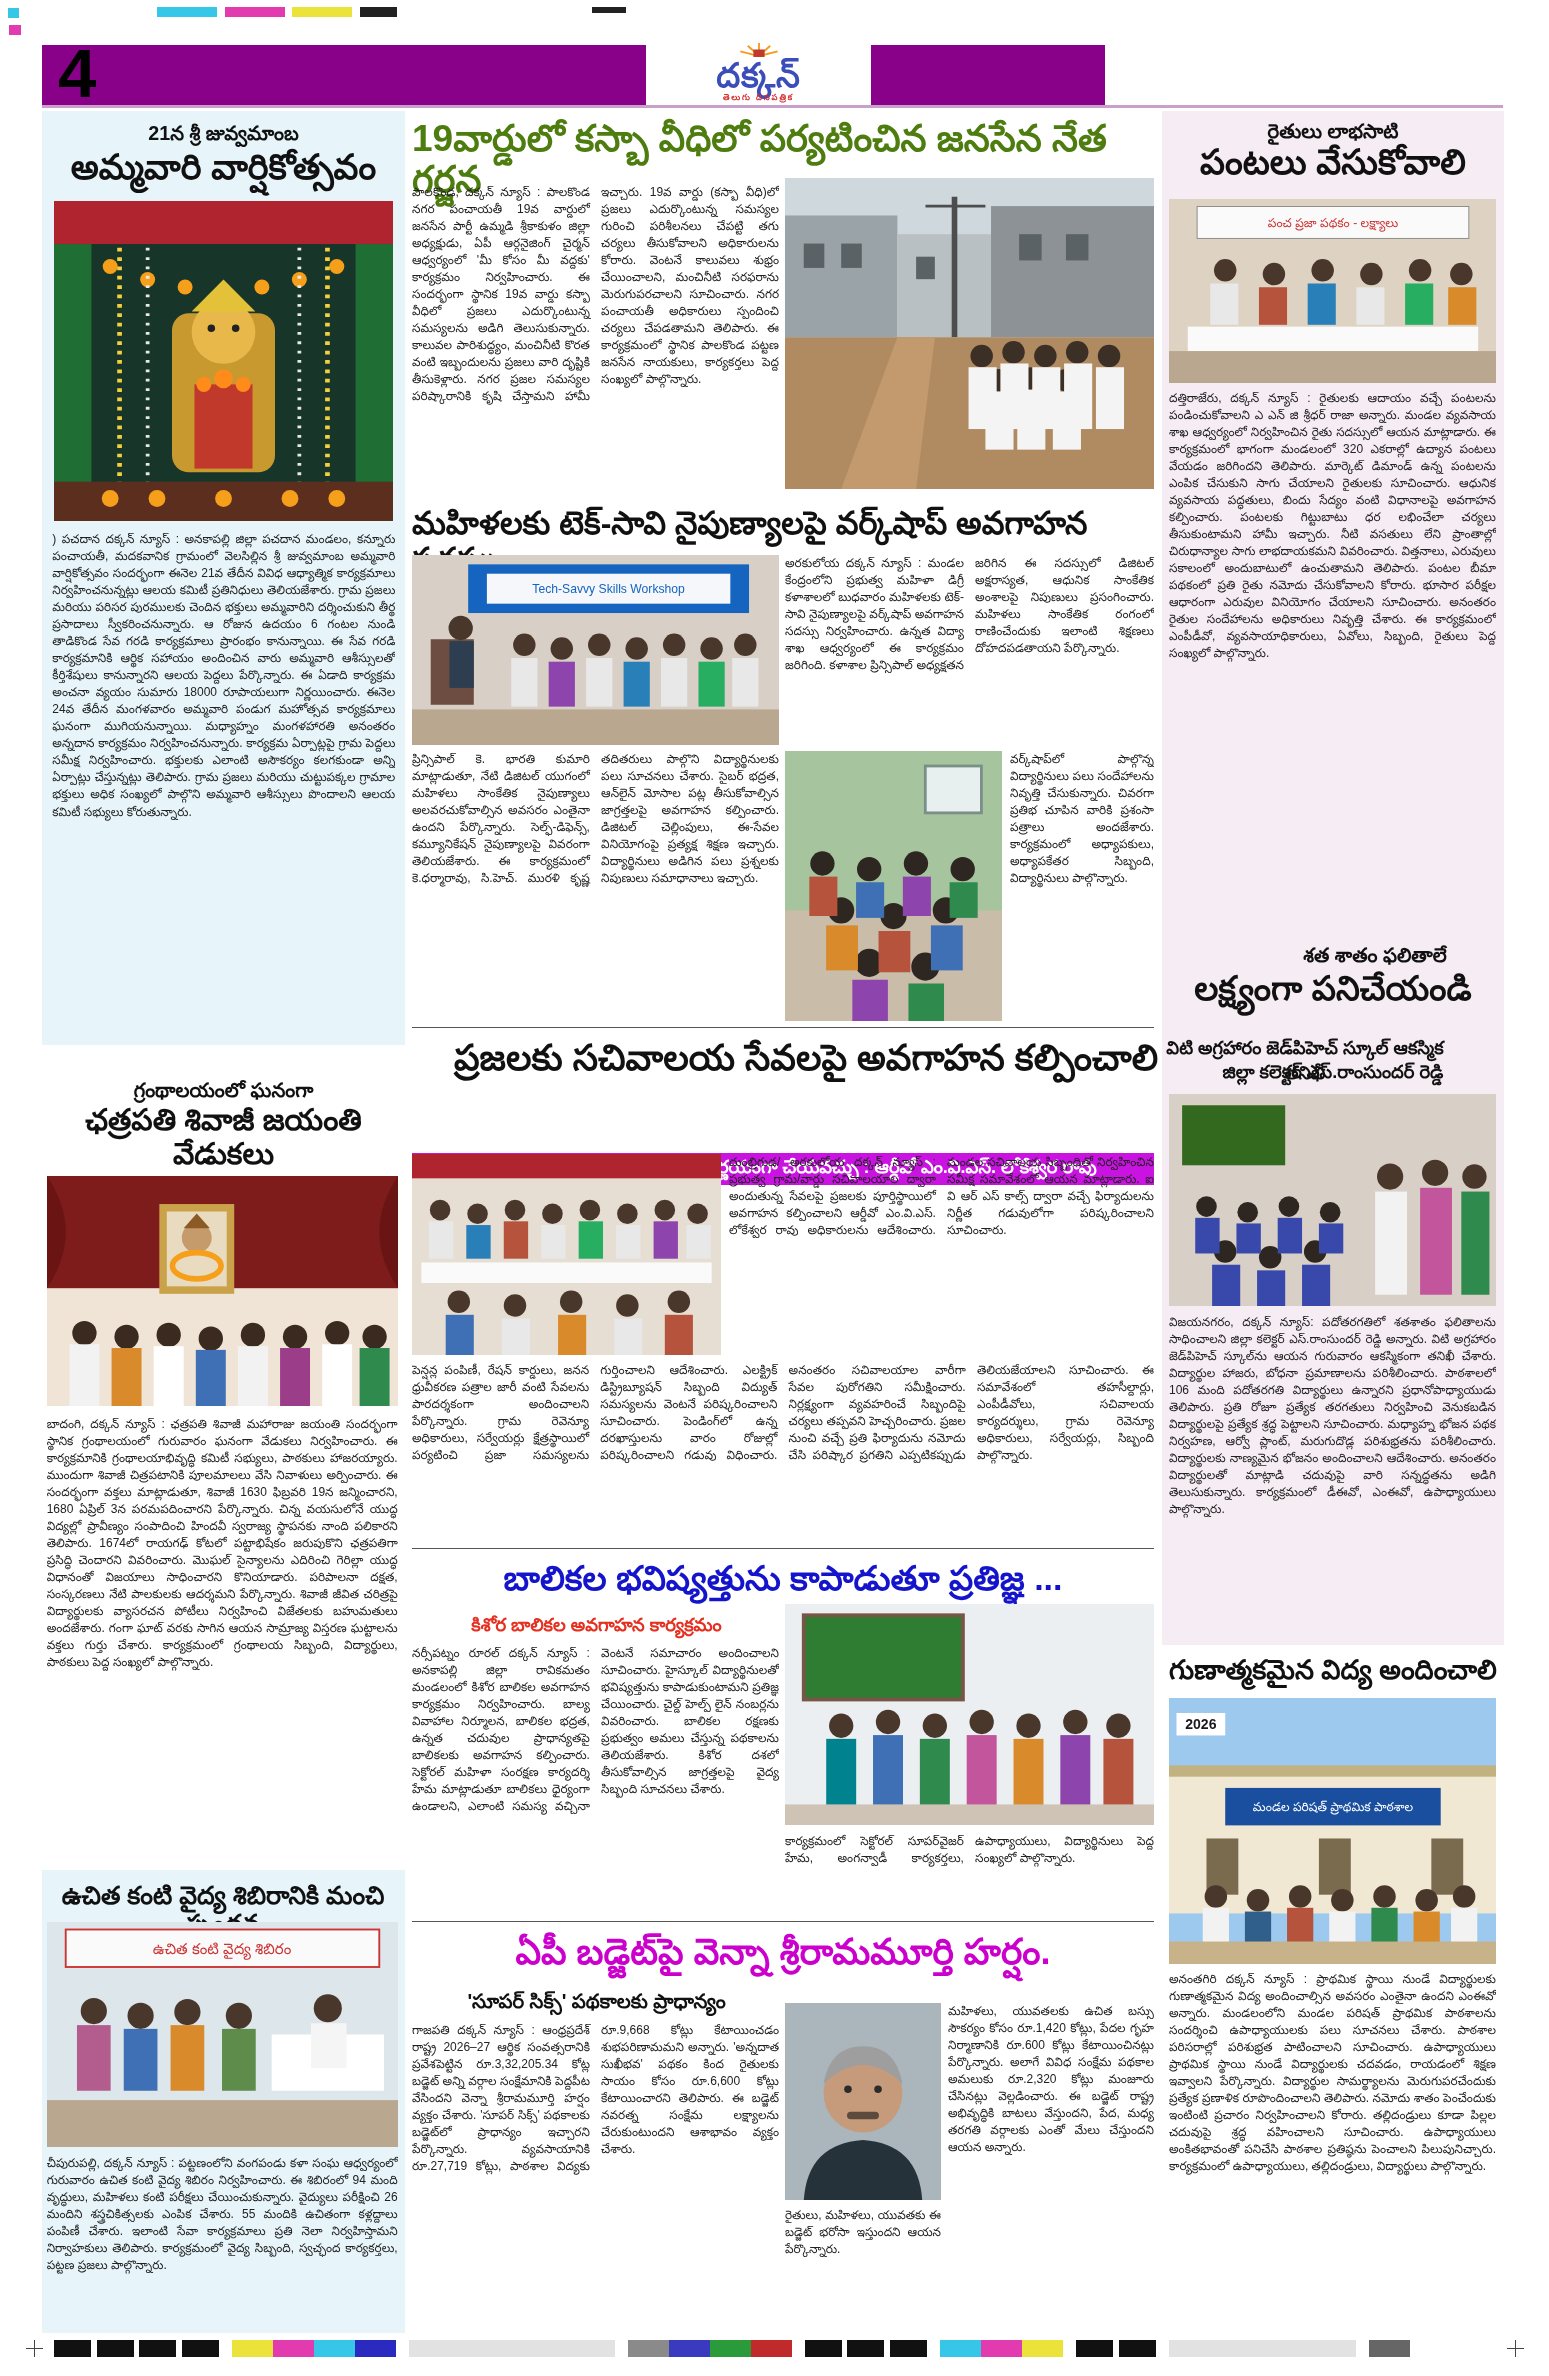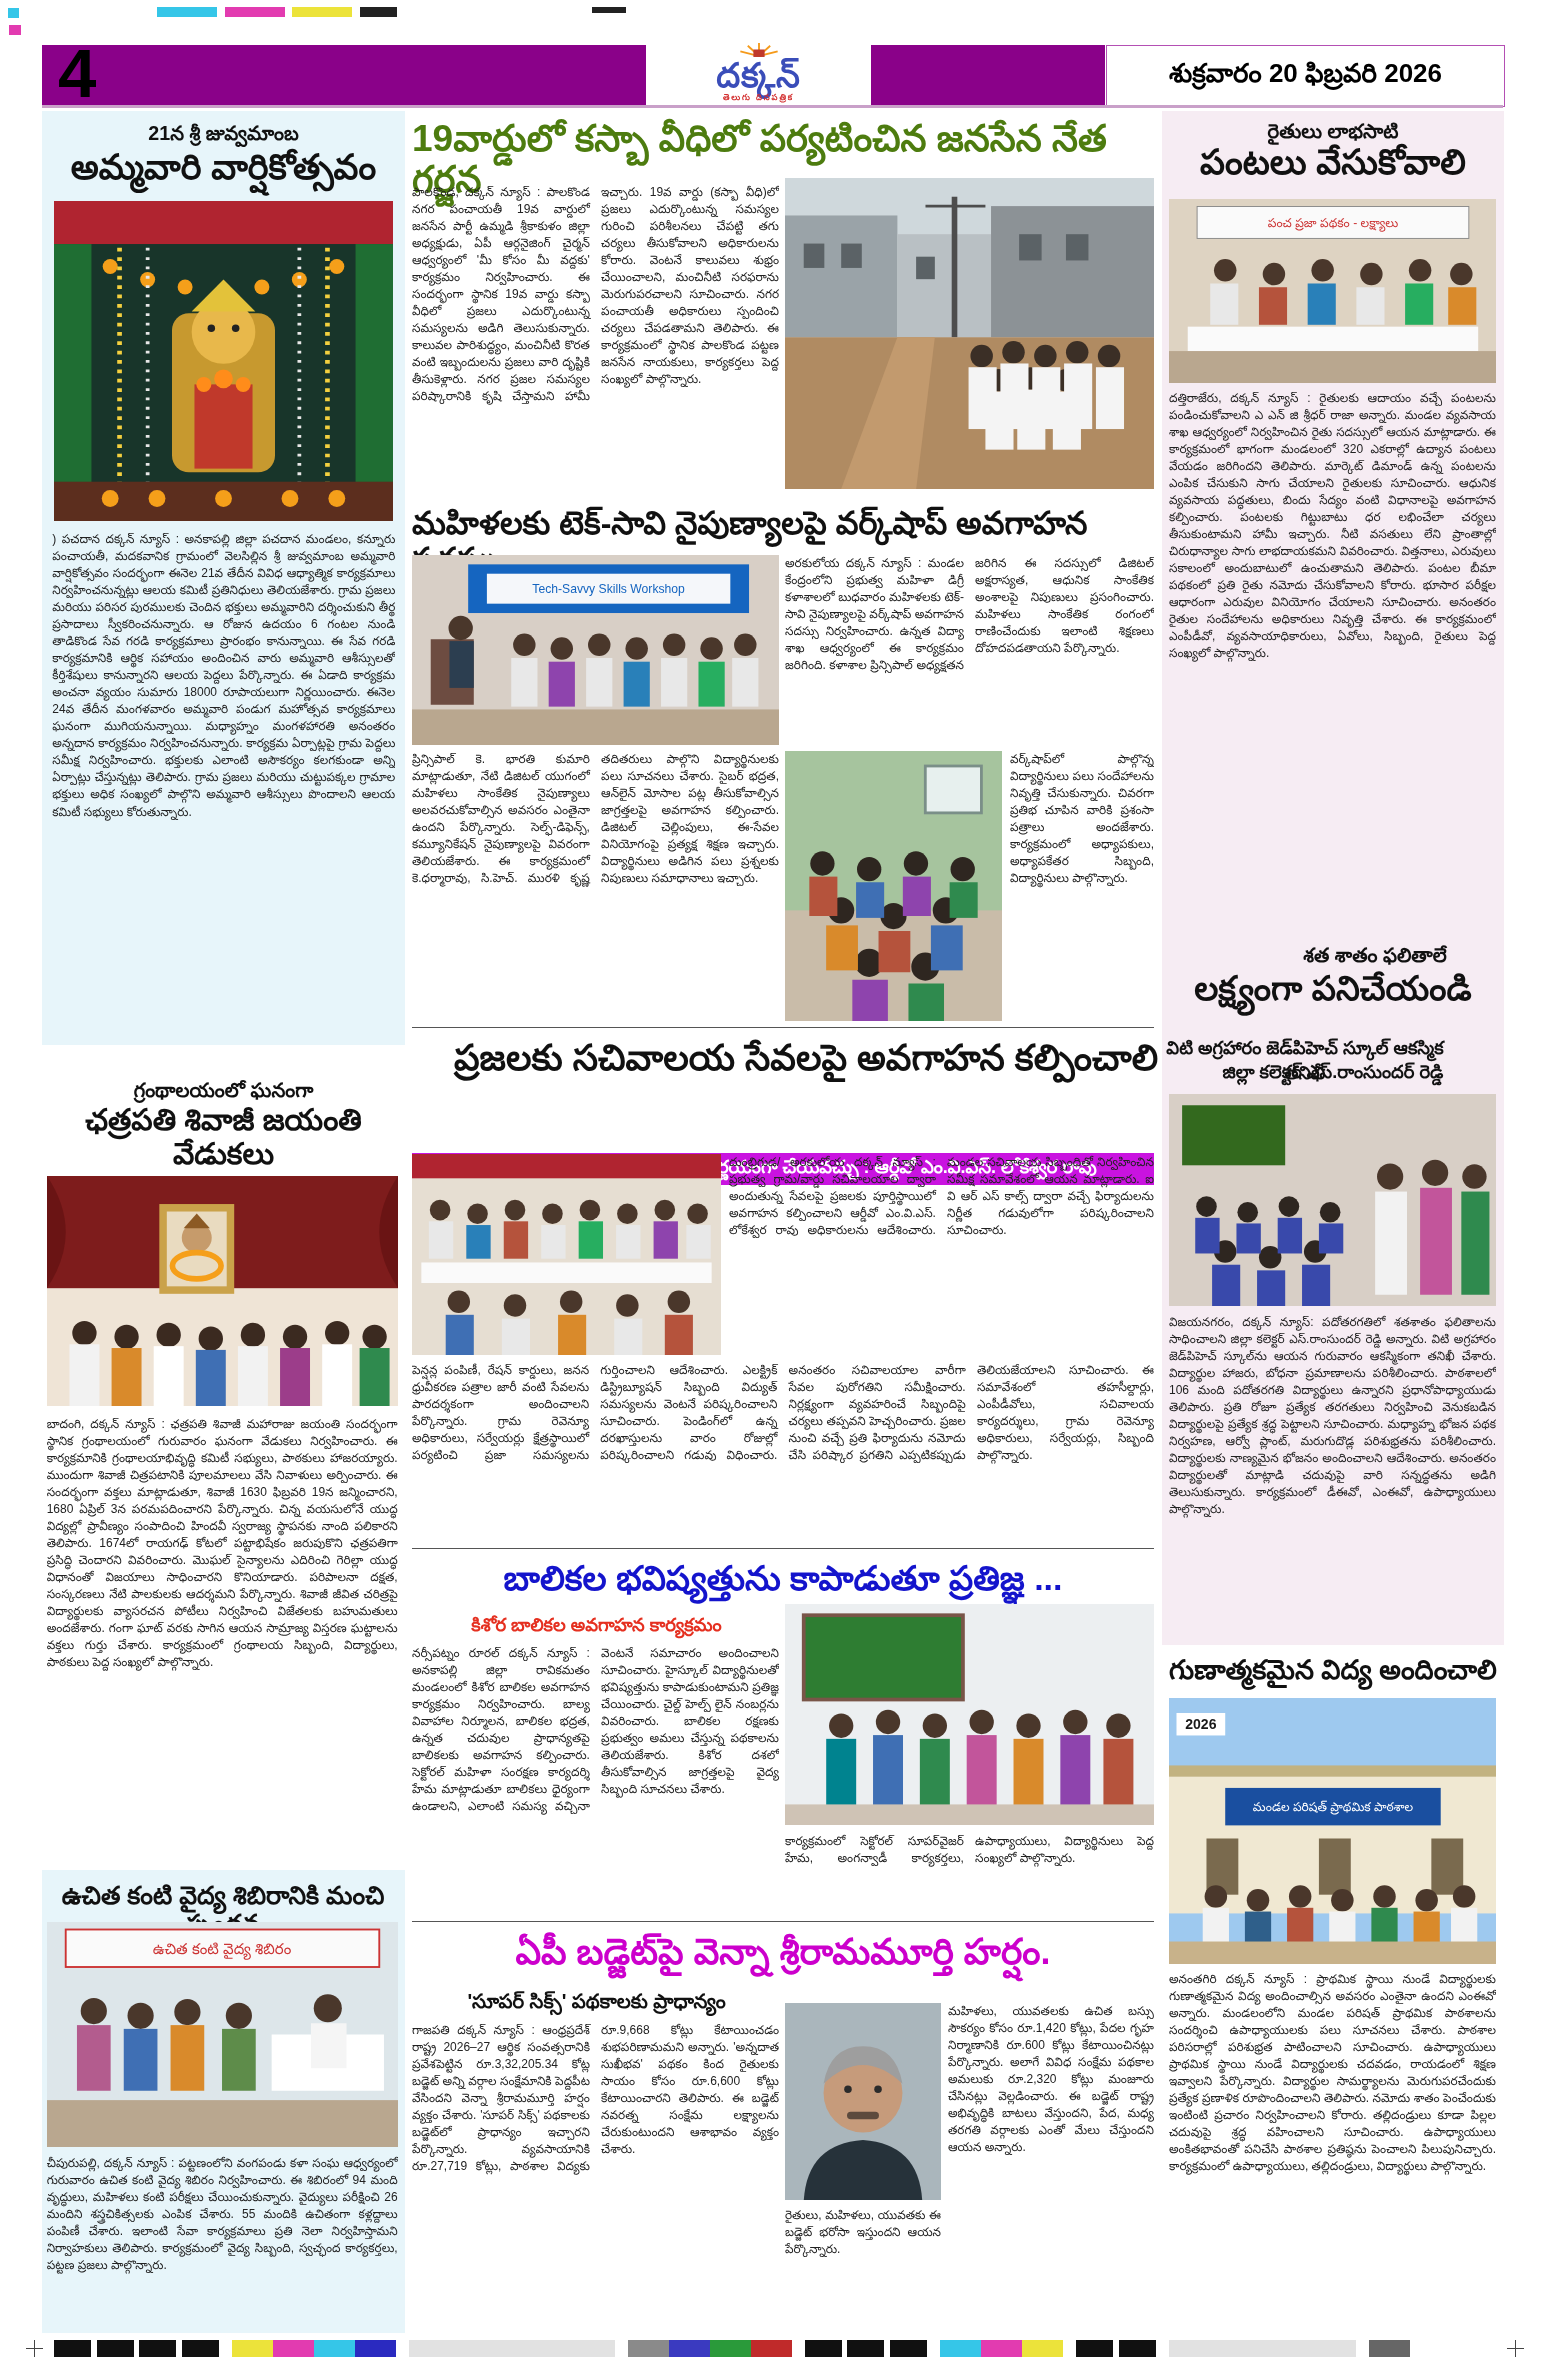--- a/index.html
+++ b/index.html
@@ -70,23 +70,20 @@
             <line x1="30" y1="16" x2="50" y2="11"></line>
         </g>
         <rect x="24" y="9" width="12" height="8" fill="#c0392b"></rect>
       </svg>
     </div>
     <div class="logo-title">దక్కన్</div>
     <div class="logo-tag">తెలుగు దినపత్రిక</div>
   </div>
 
   <div class="abs mast-purple" style="left:871px;top:45px;width:234px;height:60px;"></div>
-  <div class="abs date-box" style="left:1106px;top:45px;width:397px;height:60px;">
-    <span class="date-text">శుక్రవారం 20 ఫిబ్రవరి 2026</span>
-  </div>
   <div class="abs" style="left:42px;top:105px;width:1461px;height:2.8px;background:#c9a0c9;"></div>
 
   <div class="abs bg-blue" style="left:42px;top:111px;width:363px;height:934px;">
     <div class="abs kicker" style="left:7.5px;top:11.2px;width:348px;">21న శ్రీ జువ్వమాంబ</div>
     <div class="abs headline" style="left:7.5px;top:36px;width:348px;font-size:35px;">అమ్మవారి వార్షికోత్సవం</div>
     <div class="abs photo" style="left:12px;top:90px;width:339px;height:320px;">
       <svg viewBox="0 0 362 342" preserveAspectRatio="none">
         <rect width="362" height="342" fill="#18352a"></rect>
         <rect x="0" y="0" width="362" height="46" fill="#b02430"></rect>
         <rect x="0" y="46" width="40" height="296" fill="#1f6e33"></rect>

